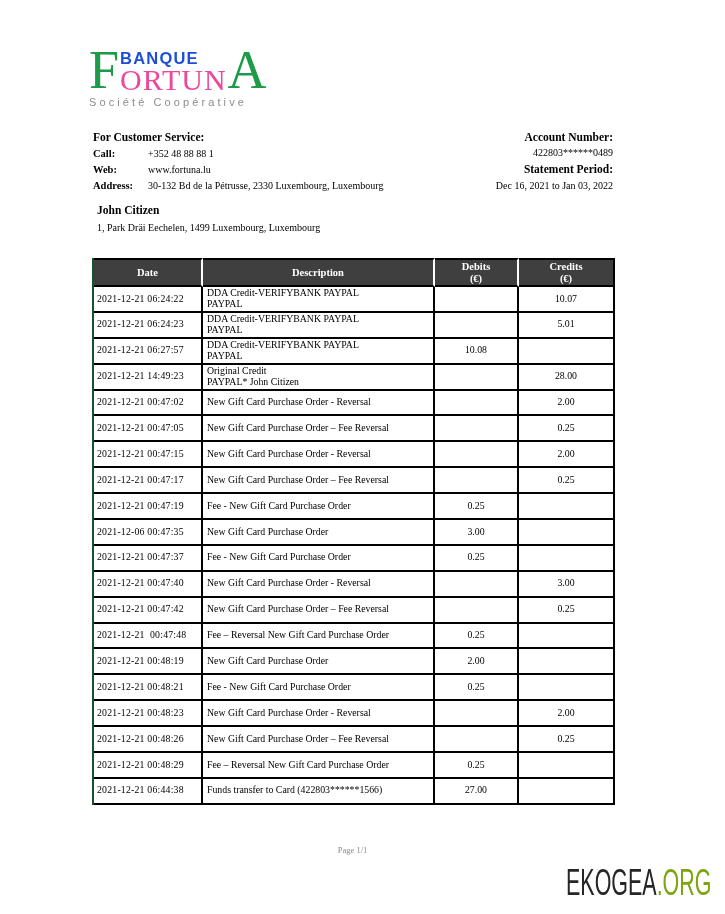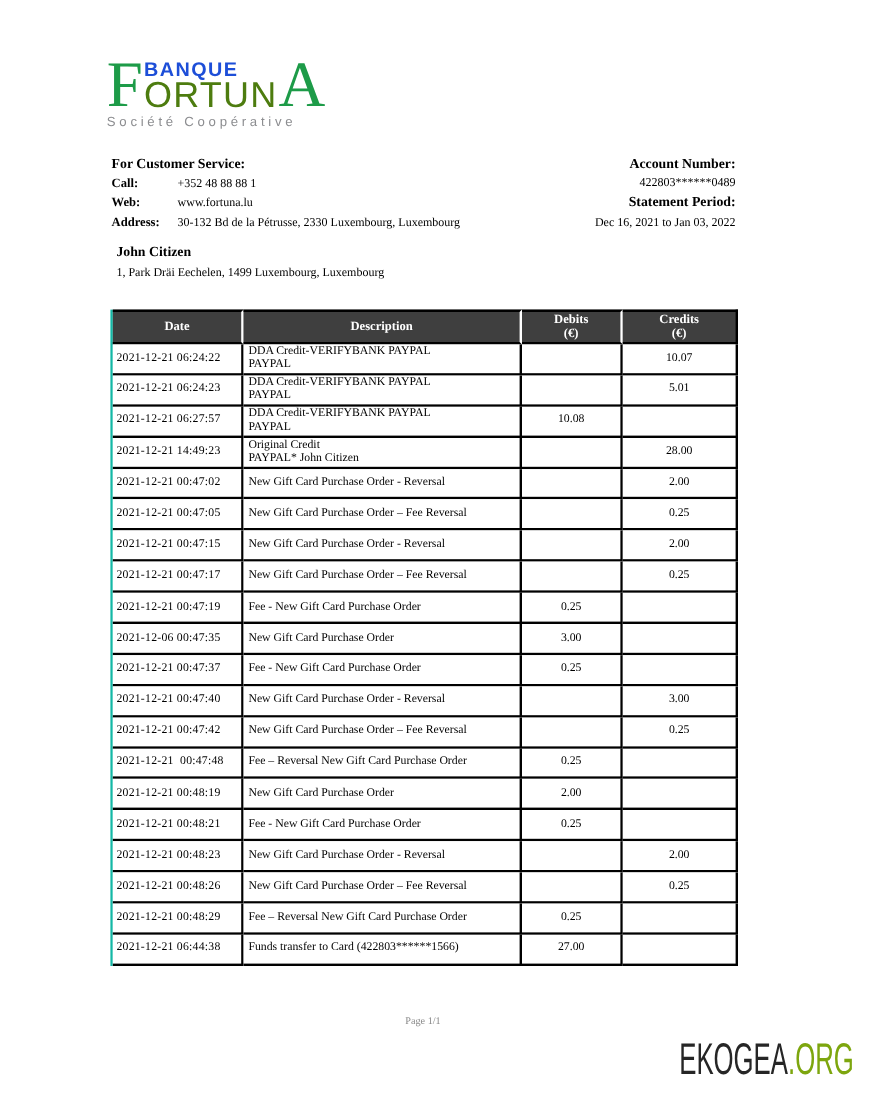--- a/index.html
+++ b/index.html
@@ -5,41 +5,41 @@
   * { margin:0; padding:0; box-sizing:border-box; }
   html,body { width:725px; height:914px; background:#ffffff; }
   body { position:relative; font-family:"Liberation Serif", serif; color:#000; overflow:hidden; }
 
   
   .logo { position:absolute; left:89px; top:49px; }
   .logo-row { display:flex; align-items:flex-end; }
   .logo-f, .logo-a { font-family:"Liberation Serif",serif; font-size:54px; line-height:0.80; color:#1d9b48; }
   .logo-mid { display:flex; flex-direction:column; margin:0 1px; }
   .logo-banque { font-family:"Liberation Sans",sans-serif; font-weight:bold; font-size:16.5px; letter-spacing:1.2px; color:#1d4ed8; line-height:1; }
-  .logo-ortun { font-family:Liberation Sans, sans-serif; font-size:30px; line-height:0.80; letter-spacing:1px; color:#4d7c0f; margin-top:2px; }
+  .logo-ortun { font-family:Liberation Serif, serif; font-size:30px; line-height:0.80; letter-spacing:1px; color:#ec4899; margin-top:2px; }
   .logo-tagline { font-family:"Liberation Sans",sans-serif; font-size:11px; letter-spacing:3.1px; color:#8c8d90; margin-top:4px; white-space:nowrap; }
 
   
   .info { position:absolute; left:93px; top:129px; width:520px; display:flex; justify-content:space-between; }
   .b { font-weight:bold; }
   .info-title { font-size:11.5px; line-height:17px; }
   .info-grid { display:grid; grid-template-columns:55px auto; font-size:10px; }
   .info-grid span { line-height:16.2px; }
   .info-grid .lbl { font-weight:bold; font-size:10.5px; }
   .info-right { text-align:right; }
   .info-right div { line-height:16.2px; font-size:10px; }
   .info-right .lbl { font-weight:bold; font-size:11.5px; }
 
   
   .customer { position:absolute; left:97px; top:204px; }
   .customer-name { font-weight:bold; font-size:11.5px; }
   .customer-address { font-size:10px; margin-top:6px; }
 
   
-  .tbl { position:absolute; left:92px; top:258px; width:521px; border-collapse:separate; border-spacing:0; table-layout:fixed; border-left:2px solid #14b8a6; }
+  .tbl { position:absolute; left:92px; top:258px; width:521px; border-collapse:separate; border-spacing:0; table-layout:fixed; border-left:2px solid #14532d; }
   .tbl thead th { background:#3f3f3f; color:#fff; font-size:10.5px; font-weight:bold; text-align:center; vertical-align:middle; height:29px; border-top:2px solid #000; border-bottom:2px solid #000; border-right:2px solid #fff; white-space:pre-line; line-height:12px; font-family:"Liberation Serif",serif; }
   .tbl thead th:last-child { border-right:2px solid #000; }
   .tbl tbody td { background:#fff; border-right:2px solid #000; border-bottom:2px solid #000; height:25.9px; font-size:9.8px; vertical-align:middle; padding:1px 4px; line-height:10.8px; }
   .c-date { white-space:pre-wrap; padding-left:3px !important; letter-spacing:0.2px; }
   .c-desc { white-space:pre-wrap; }
   .c-debit, .c-credit { text-align:center; }
 
   
   .page-num { position:absolute; left:92px; top:845px; width:521px; text-align:center; font-size:8.5px; color:#8a8a8a; }
   .watermark { position:absolute; left:566px; top:864px; font-family:"Liberation Sans",sans-serif; font-size:37px; line-height:1; white-space:nowrap; transform:scaleX(0.58); transform-origin:left top; }

